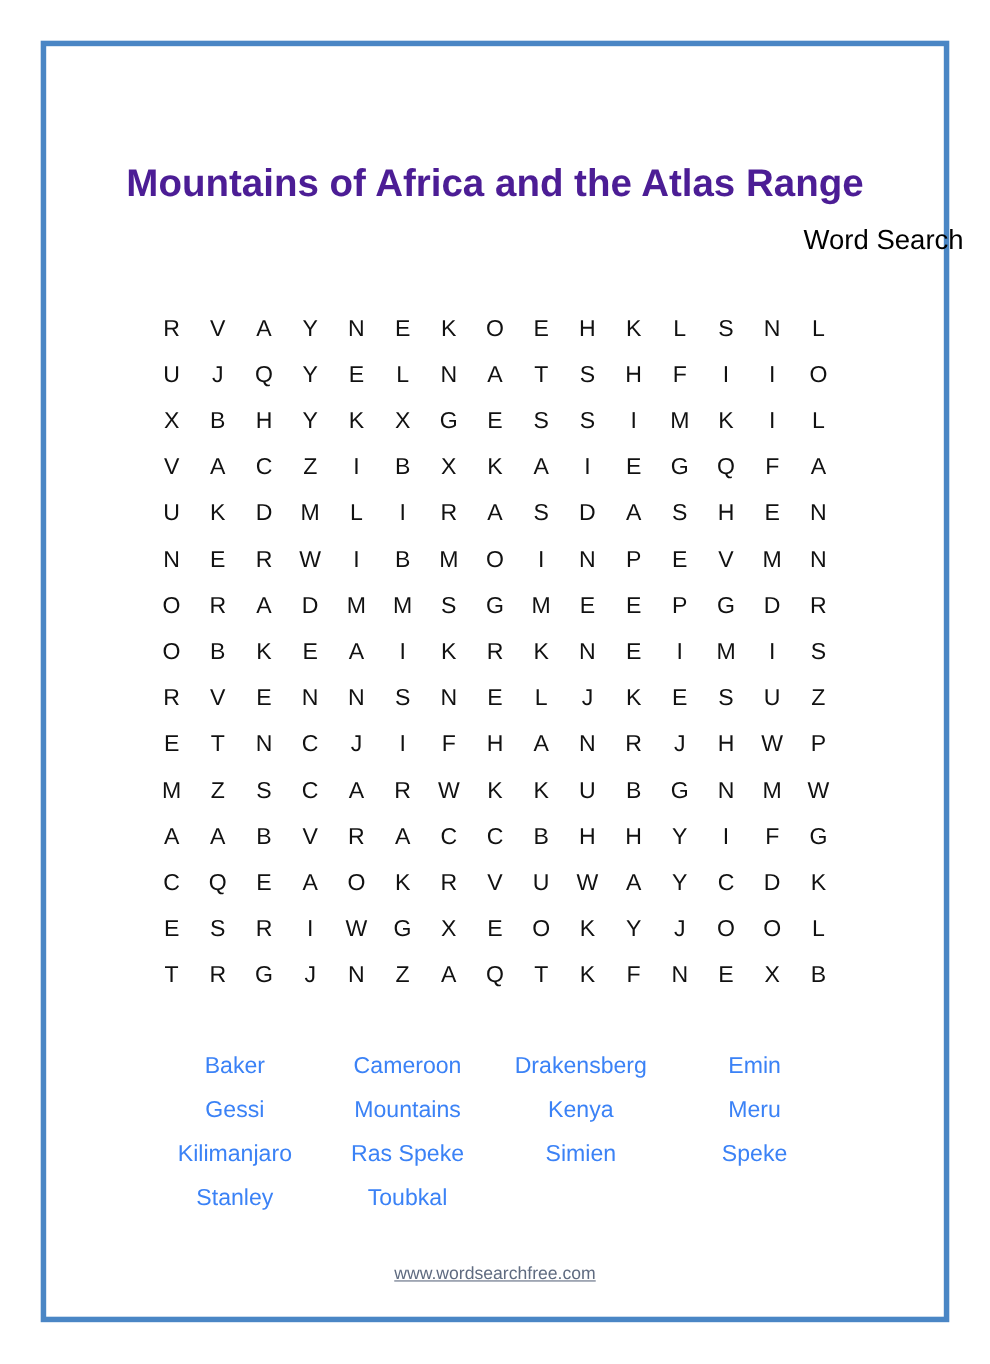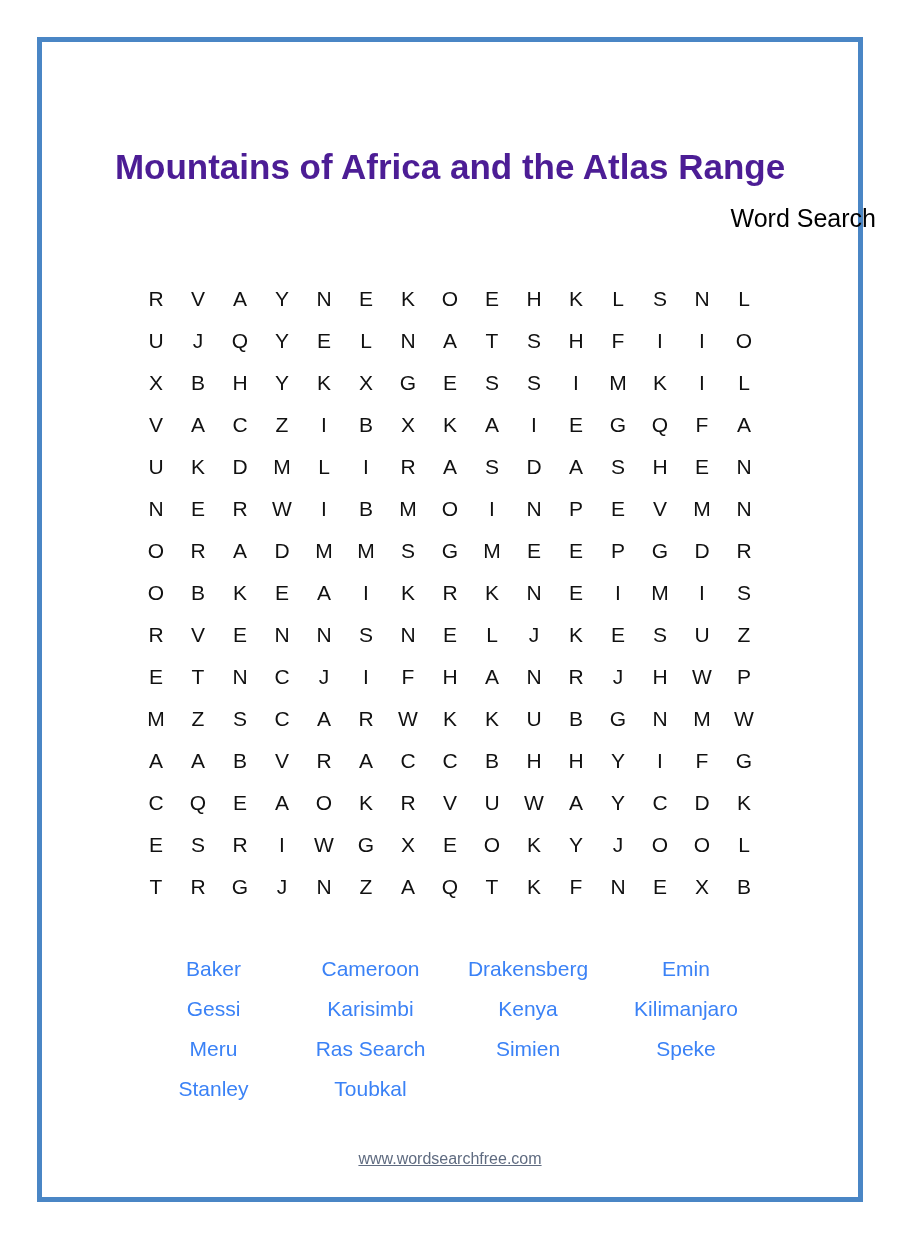--- a/index.html
+++ b/index.html
@@ -267,24 +267,24 @@
     <div class="cell">X</div>
     <div class="cell">B</div>
   </div>
 
 <div class="words" id="word-list">
     <div class="word">Baker</div>
     <div class="word">Cameroon</div>
     <div class="word">Drakensberg</div>
     <div class="word">Emin</div>
     <div class="word">Gessi</div>
-    <div class="word">Karisimbi</div>
+    <div class="word">Mountains</div>
     <div class="word">Kenya</div>
+    <div class="word">Meru</div>
     <div class="word">Kilimanjaro</div>
-    <div class="word">Meru</div>
-    <div class="word">Ras Search</div>
+    <div class="word">Ras Speke</div>
     <div class="word">Simien</div>
     <div class="word">Speke</div>
     <div class="word">Stanley</div>
     <div class="word">Toubkal</div>
   </div>
 
 <div class="footer">www.wordsearchfree.com</div>
 
 </body></html>

